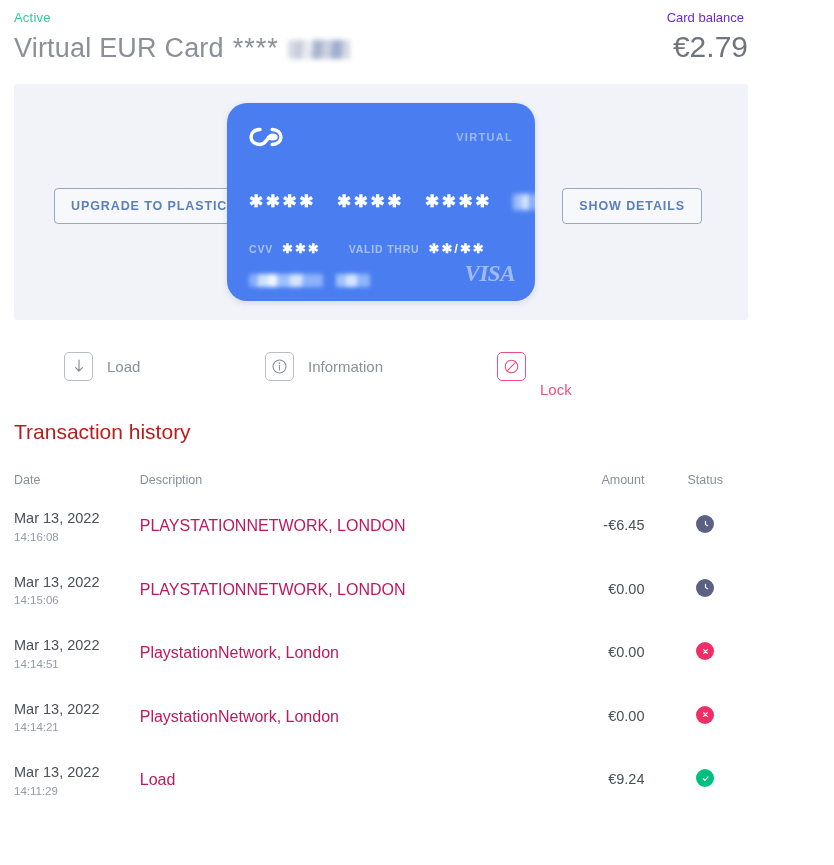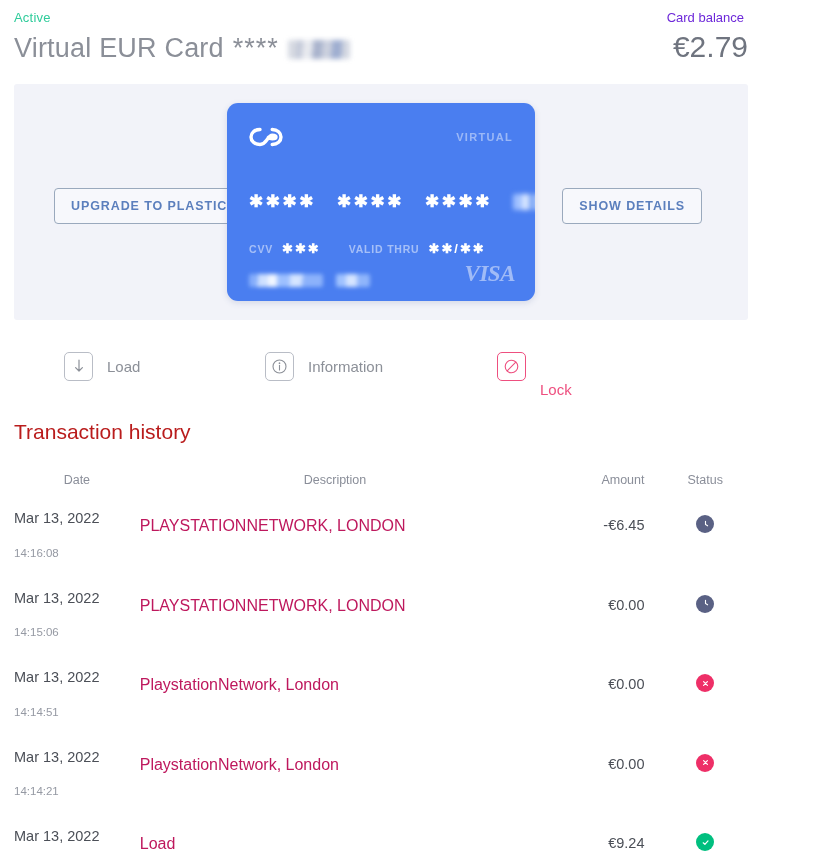--- a/index.html
+++ b/index.html
@@ -61,21 +61,21 @@
     white-space: nowrap;
   }
   .btn-upgrade { left: 40px; top: 104px; }
   .btn-details { right: 46px; top: 104px; }
 
   
   .credit-card {
     position: relative;
     width: 308px; height: 198px;
     background: #4a7ef0;
-    border-radius: 11px;
+    border-radius: 20px;
     box-shadow: 0 2px 6px rgba(60,80,140,.16);
     overflow: hidden;
   }
   .cc-logo { position: absolute; left: 22px; top: 22px; }
   .cc-virtual {
     position: absolute; right: 22px; top: 28px;
     color: rgba(255,255,255,.45);
     font-size: 11px; font-weight: bold; letter-spacing: 1.3px;
   }
   .cc-number {
@@ -145,33 +145,33 @@
   .act-lock .icon-box { border-color: #ee4f7f; }
   .act-lock .label { color: #ee4f7f; margin-top: 47px; }
 
   
   .tx-title {
     font-size: 21px; font-weight: 400; color: #b91c1c;
     padding-top: 8px;
   }
   table.tx { width: 100%; border-collapse: collapse; margin-top: 29px; }
   table.tx th {
-    text-align: center;
+    text-align: left;
     font-size: 12.5px; font-weight: normal; color: #8a8e99;
     padding-bottom: 22px;
   }
   table.tx th.amt, table.tx td.amt { text-align: right; padding-right: 18px; }
   table.tx th.sts, table.tx td.sts { text-align: center; }
   th.c-date { width: 146px; }
   th.c-desc { width: 440px; }
   th.c-amt  { width: 150px; }
   th.c-sts  { width: 98px; }
   table.tx td { padding: 0 0 30px 0; vertical-align: top; }
   .d-date { font-size: 14.5px; color: #4b4f57; line-height: 1.35; }
-  .d-time { font-size: 11.5px; color: #9599a3; margin-top: 18px; }
+  .d-time { font-size: 11.5px; color: #9599a3; margin-top: 2px; }
   .d-desc { font-size: 16px; color: #be185d; padding-top: 8px; }
   .d-amt  { font-size: 14.5px; color: #4b4f57; padding-top: 8px; }
   .sts-wrap { padding-top: 6px; display:flex; justify-content:center; }
   .badge {
     width: 18px; height: 18px; border-radius: 50%;
     display: flex; align-items: center; justify-content: center;
   }
   .badge.pending   { background: #5a6184; }
   .badge.failed    { background: #ee2f67; }
   .badge.completed { background: #00bf7f; }

